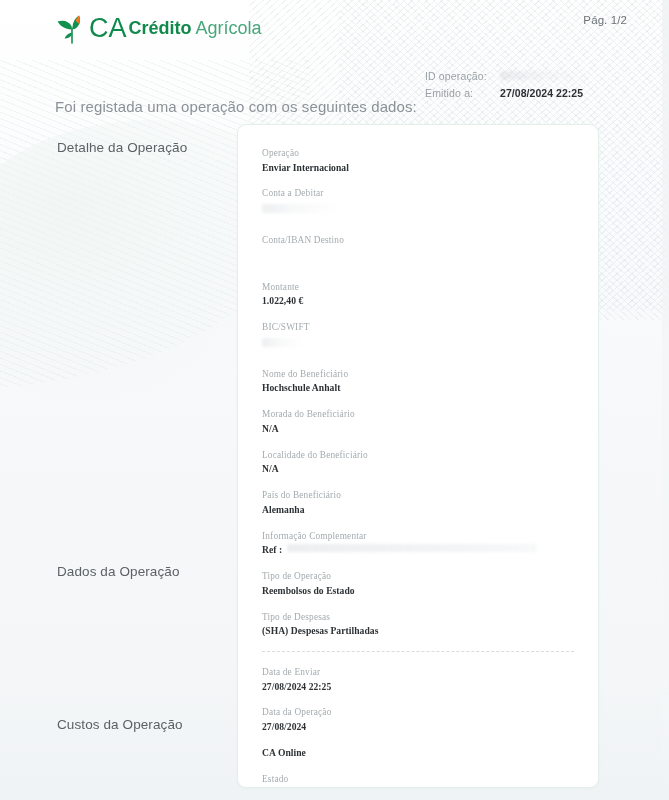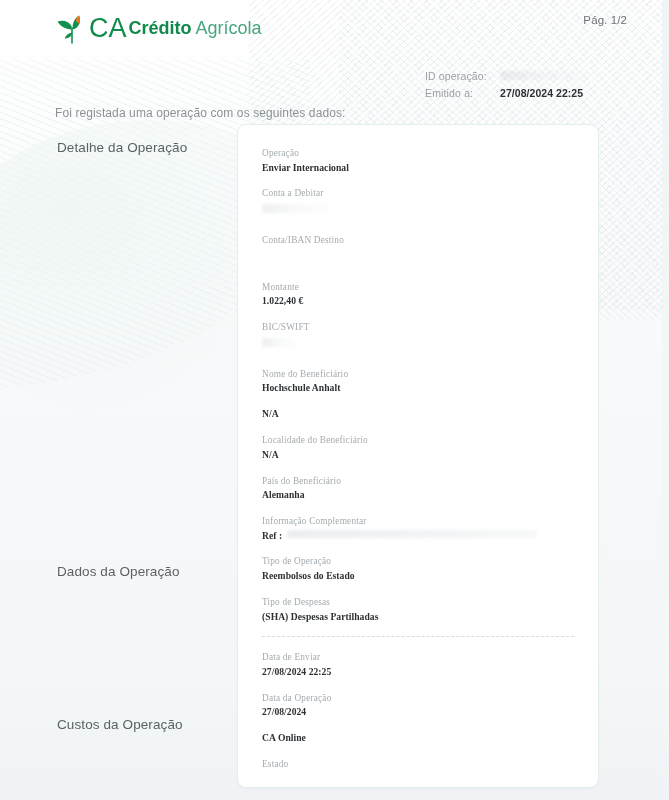--- a/index.html
+++ b/index.html
@@ -206,22 +206,22 @@
     display: flex;
     align-items: center;
     gap: 8px;
     font-size: 10.5px;
     color: #9aa1a6;
     letter-spacing: 0.15px;
   }
   .intro-line {
     position: absolute;
     left: 55px;
-    top: 106px;
-    font-size: 12px;
+    top: 98px;
+    font-size: 15px;
     color: #8b9297;
     letter-spacing: 0.1px;
     z-index: 3;
     text-align: center;
   }
 
   
   .section-title {
     position: absolute;
     left: 57px;
@@ -374,20 +374,21 @@
           </div>
           <div class="field tall">
             <div class="field-label">BIC/SWIFT</div>
             <div class="field-value empty-redacted"><span class="redacted" style="width: 40px;"></span></div>
           </div>
           <div class="field">
             <div class="field-label">Nome do Beneficiário</div>
             <div class="field-value">Hochschule Anhalt</div>
           </div>
           <div class="field">
+            <div class="field-label">Morada do Beneficiário</div>
             <div class="field-value">N/A</div>
           </div>
           <div class="field">
             <div class="field-label">Localidade do Beneficiário</div>
             <div class="field-value">N/A</div>
           </div>
           <div class="field">
             <div class="field-label">País do Beneficiário</div>
             <div class="field-value">Alemanha</div>
           </div>

